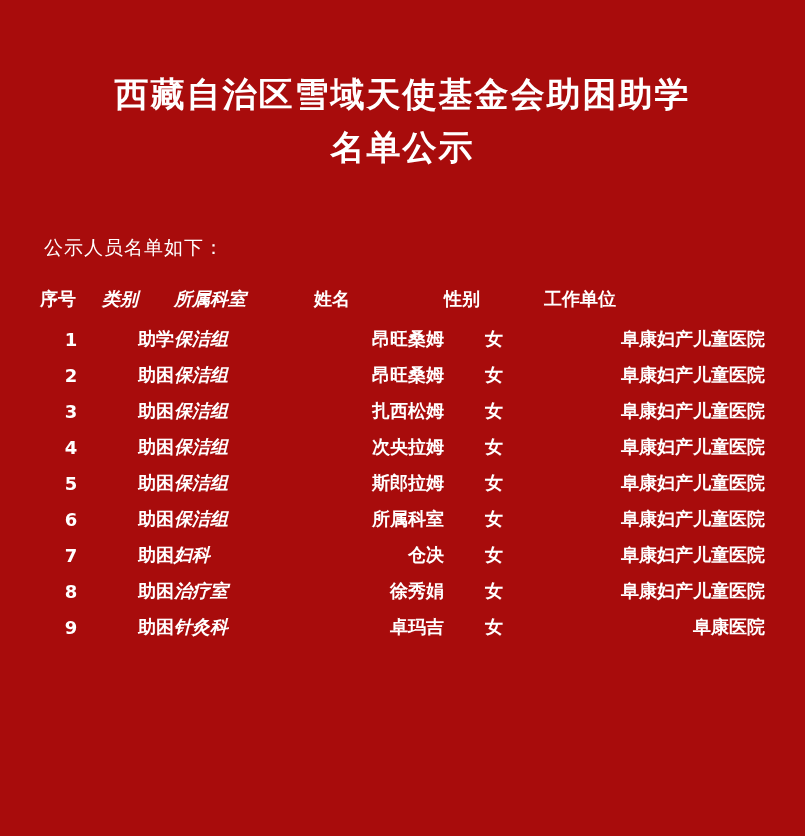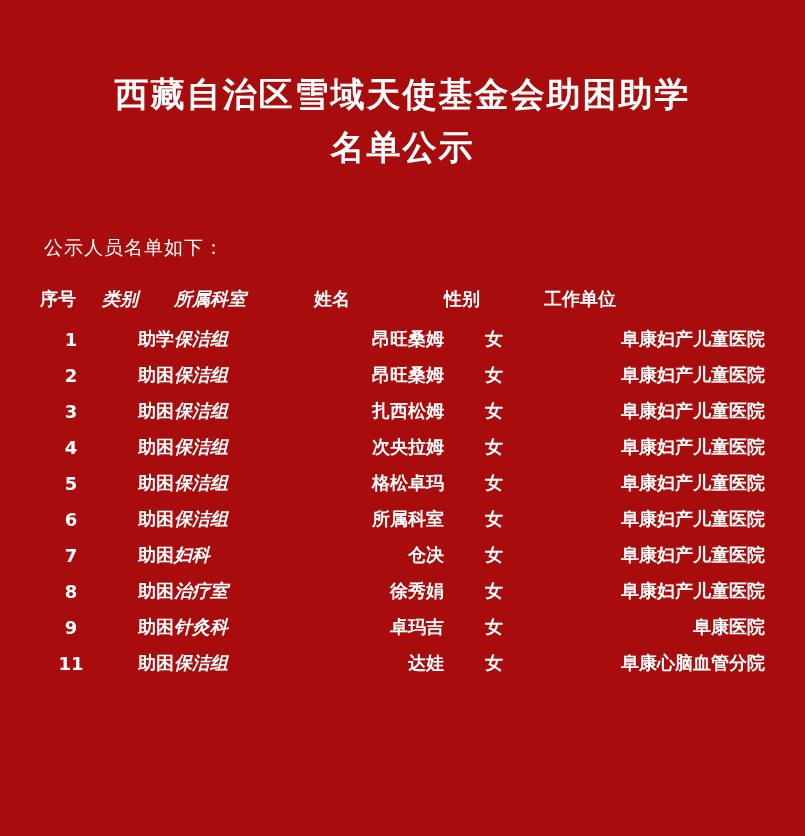--- a/index.html
+++ b/index.html
@@ -146,21 +146,21 @@
             <td class="col-cat">助困</td>
             <td class="col-dept">保洁组</td>
             <td class="col-name">次央拉姆</td>
             <td class="col-gender">女</td>
             <td class="col-unit">阜康妇产儿童医院</td>
           </tr>
           <tr>
             <td class="col-index">5</td>
             <td class="col-cat">助困</td>
             <td class="col-dept">保洁组</td>
-            <td class="col-name">格松卓玛</td>
+            <td class="col-name">斯郎拉姆</td>
             <td class="col-gender">女</td>
             <td class="col-unit">阜康妇产儿童医院</td>
           </tr>
           <tr>
             <td class="col-index">6</td>
             <td class="col-cat">助困</td>
             <td class="col-dept">保洁组</td>
             <td class="col-name">所属科室</td>
             <td class="col-gender">女</td>
             <td class="col-unit">阜康妇产儿童医院</td>
@@ -182,25 +182,17 @@
             <td class="col-unit">阜康妇产儿童医院</td>
           </tr>
           <tr>
             <td class="col-index">9</td>
             <td class="col-cat">助困</td>
             <td class="col-dept">针灸科</td>
             <td class="col-name">卓玛吉</td>
             <td class="col-gender">女</td>
             <td class="col-unit">阜康医院</td>
           </tr>
-          <tr>
-            <td class="col-index">11</td>
-            <td class="col-cat">助困</td>
-            <td class="col-dept">保洁组</td>
-            <td class="col-name">达娃</td>
-            <td class="col-gender">女</td>
-            <td class="col-unit">阜康心脑血管分院</td>
-          </tr>
         </tbody>
     </table>
   </div>
 
 </div>
 
 </body></html>

